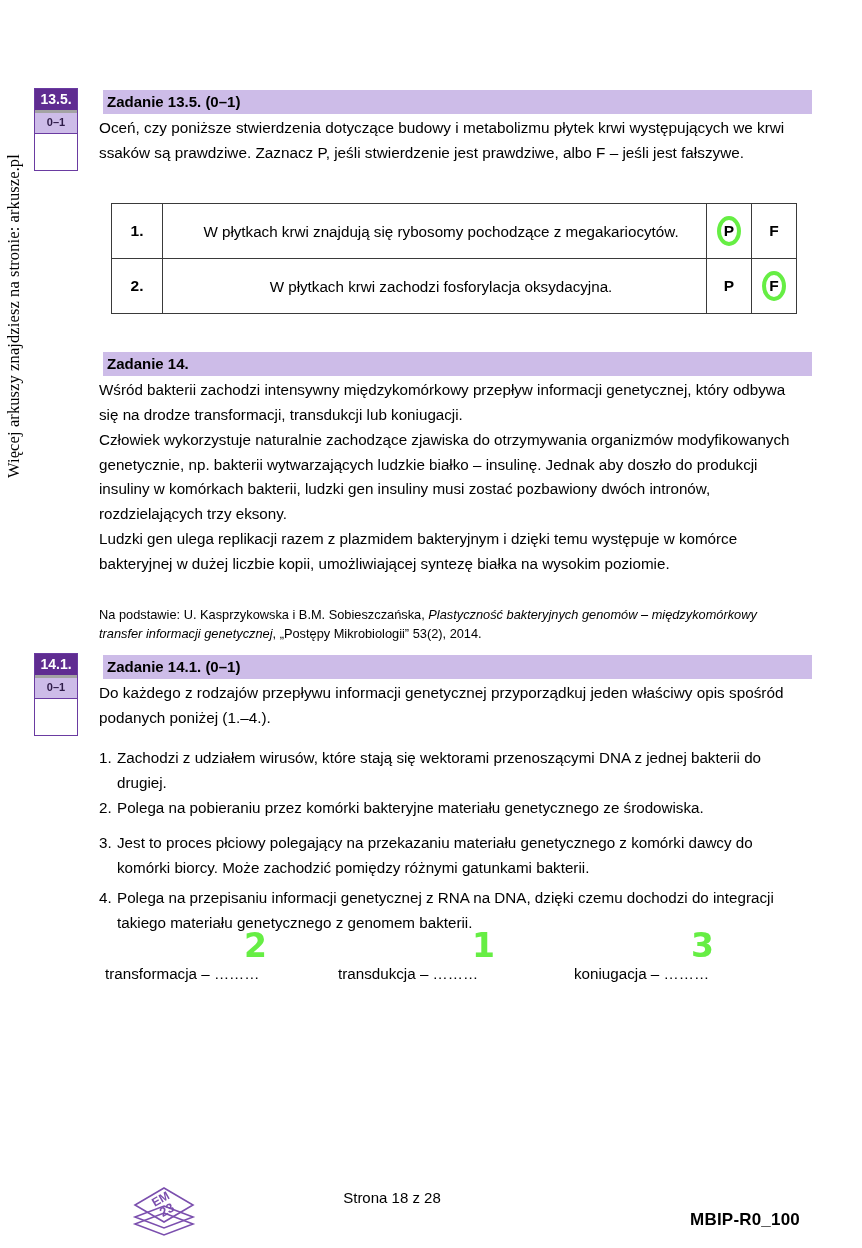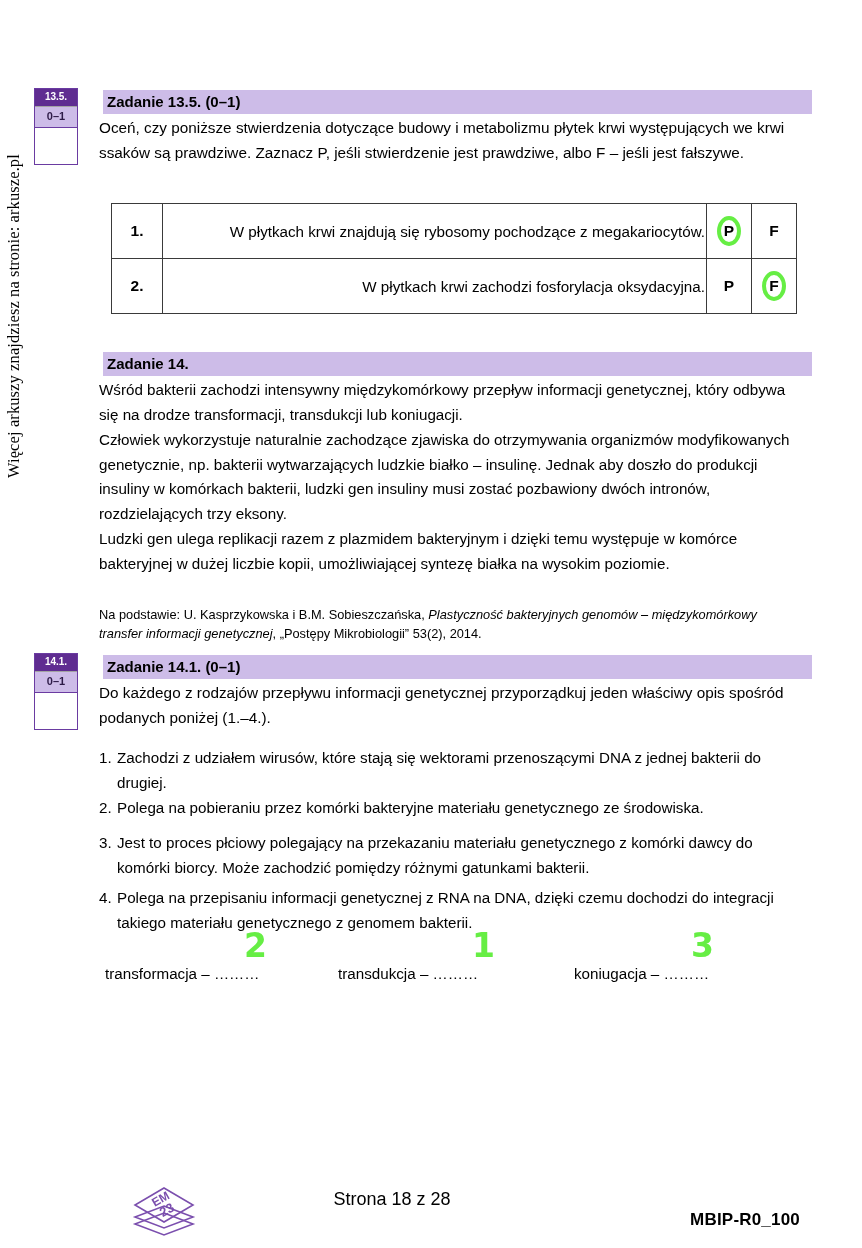--- a/index.html
+++ b/index.html
@@ -35,26 +35,26 @@
   .score-box {
     position: absolute;
     left: 34px;
     width: 44px;
     border: 1px solid #6a3ba1;
     box-sizing: border-box;
   }
   .score-box .sb-id {
     background: #5f2c91;
     color: #ffffff;
-    font-size: 10px;
+    font-size: 14px;
     font-weight: bold;
     text-align: center;
     padding: 3px 0 4px 0;
     line-height: 1;
-    border-bottom: 1px solid #a3a3a3;
+    border-bottom: 3px solid #a3a3a3;
   }
   .score-box .sb-range {
     background: #cdbce8;
     color: #2d1a47;
     font-size: 11px;
     font-weight: bold;
     text-align: center;
     padding: 4px 0 5px 0;
     line-height: 1;
     border-bottom: 1px solid #6a3ba1;
@@ -117,21 +117,21 @@
     background: #fff;
   }
   .pf-table td.c-num {
     width: 48px;
     text-align: center;
     font-weight: bold;
     font-size: 15.5px;
   }
   .pf-table td.c-stmt {
     padding-left: 14px;
-    text-align: right;
+    text-align: center;
   }
   .pf-table td.c-pf {
     width: 42px;
     text-align: center;
     font-weight: bold;
     font-size: 15.5px;
     position: relative;
   }
   
   .c-pf .marked {
@@ -215,21 +215,21 @@
     top: 1183px;
     width: 66px;
     height: 56px;
   }
   .footer-page {
     position: absolute;
     left: 0;
     top: 1189px;
     width: 784px;
     text-align: center;
-    font-size: 18px;
+    font-size: 15px;
     color: #000;
   }
   .footer-code {
     position: absolute;
     right: 62px;
     top: 1210px;
     font-size: 17px;
     font-weight: bold;
     color: #000;
     letter-spacing: 0.2px;

